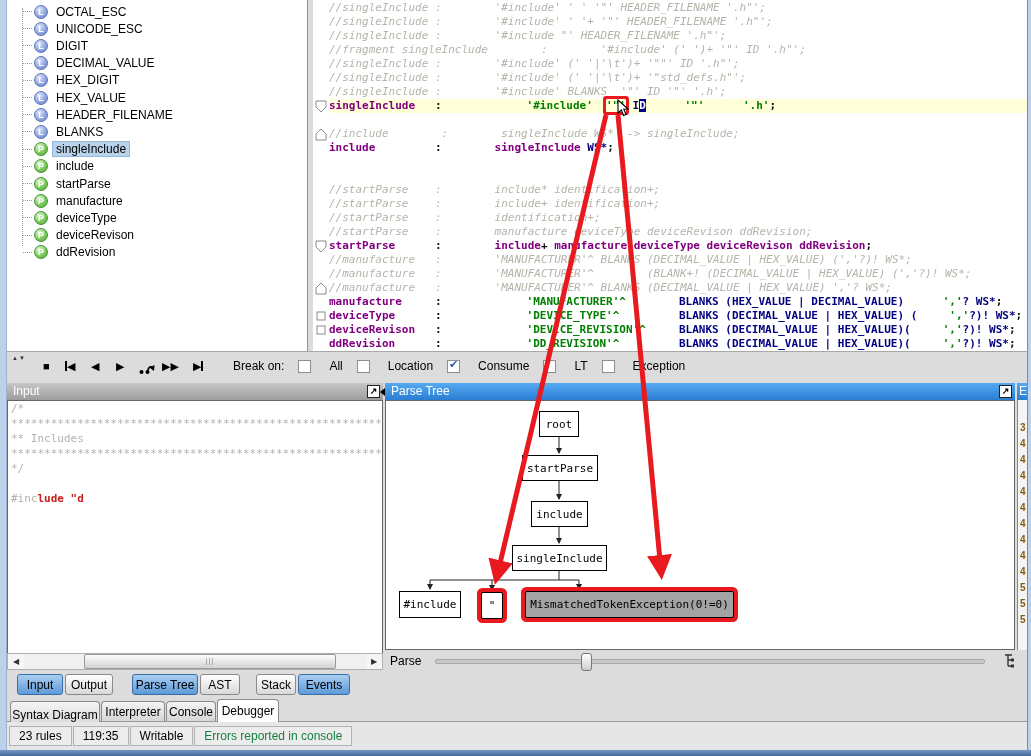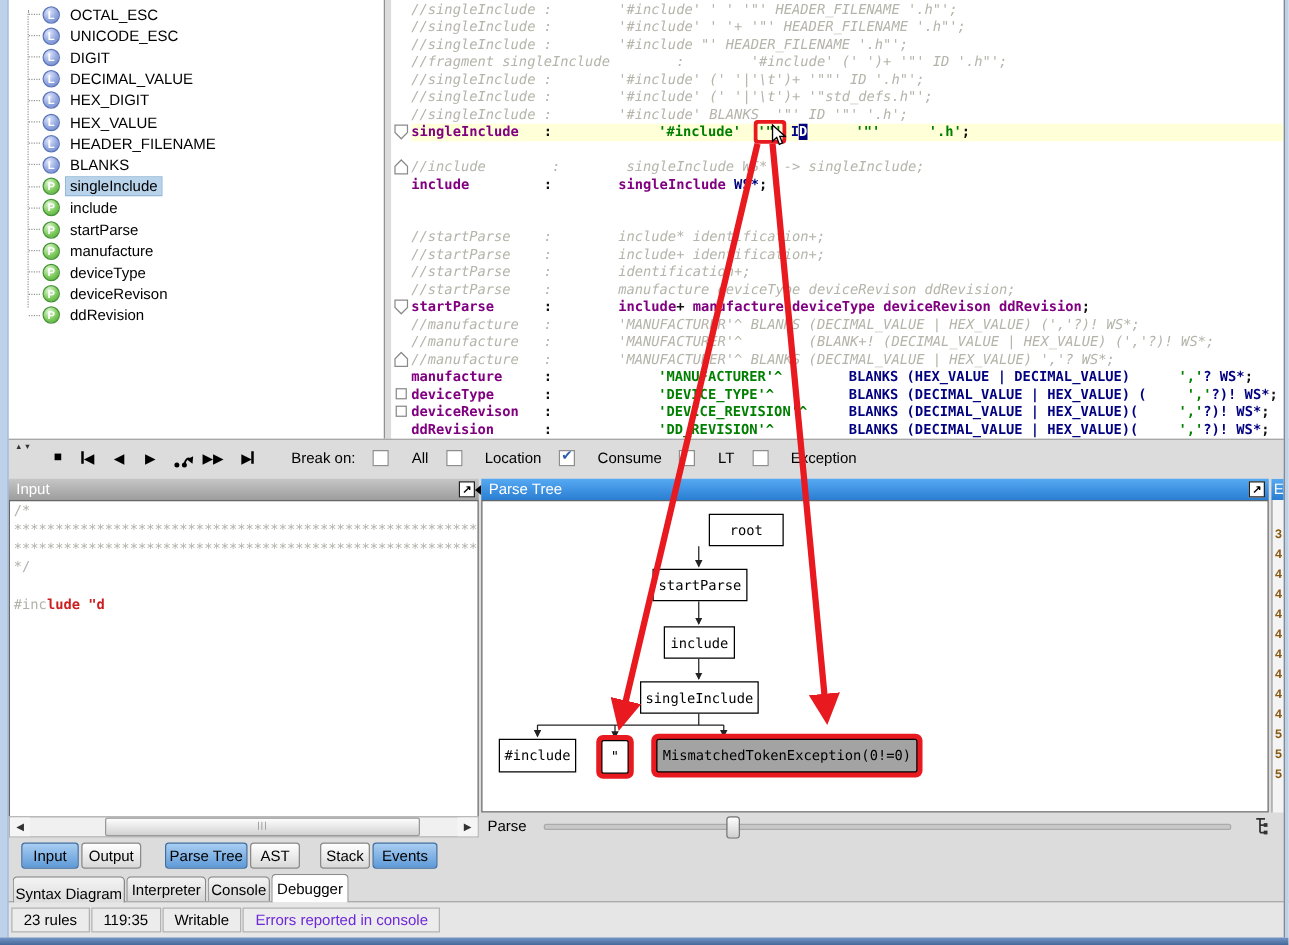--- a/index.html
+++ b/index.html
@@ -91,21 +91,21 @@
   #tab-row{position:absolute;left:7px;top:698px;width:1024px;height:24px;background:#dcdcdc;}
   #tab-row .baseline{position:absolute;left:0;top:23px;width:1024px;height:1px;background:#999;}
   .tab{position:absolute;border:1px solid #8a8a8a;border-bottom:none;border-radius:4px 4px 0 0;background:linear-gradient(#f4f4f4,#d6d6d6);
        font-size:12px;color:#000;display:flex;align-items:center;justify-content:center;box-sizing:border-box;}
   .tab.on{background:#fff;z-index:2;}
 
   
   #status-bar{position:absolute;left:7px;top:722px;width:1024px;height:28px;background:#e6e6e6;display:flex;align-items:center;padding-left:2px;}
   .st-cell{height:20px;border:1px solid #b2b2b2;background:#ececec;display:flex;align-items:center;justify-content:center;
            font-size:12px;color:#000;margin-right:1px;padding:0 9px;box-sizing:border-box;white-space:nowrap;}
-  .st-cell.err{color:#6d28d9;}
+  .st-cell.err{color:#15803d;}
 
   #overlay{position:absolute;left:0;top:0;pointer-events:none;z-index:50;}
   #mouse-cursor{position:absolute;left:617px;top:99px;z-index:60;pointer-events:none;}
 </style>
 </head>
 <body>
 
 <div id="stage">
   <div class="win-left"></div>
 
@@ -284,20 +284,21 @@
   </div>
 
   <div id="input-panel">
     <div class="panel-header hdr-gray" style="left:0;top:0;width:376px;">
       <span>Input</span>
       <span class="detach" style="right:3px;">↗</span>
     </div>
     <div id="input-body">
         <div class="i-line"><span class="seg-d">/*</span></div>
         <div class="i-line"><span class="seg-d">************************************************************************</span></div>
+        <div class="i-line"><span class="seg-d">** Includes</span></div>
         <div class="i-line"><span class="seg-d">************************************************************************</span></div>
         <div class="i-line"><span class="seg-d">*/</span></div>
         <div class="i-line">&nbsp;</div>
         <div class="i-line"><span class="seg-d">#inc</span><span class="seg-e">lude "d</span></div>
       </div>
     <div id="input-hscroll">
       <span class="sc-btn">◀</span>
       <span class="sc-thumb">|||</span>
       <span class="sc-btn" style="margin-left:auto">▶</span>
     </div>
@@ -321,21 +322,21 @@
             <line x1="173" y1="80" x2="173" y2="98" stroke="#222" stroke-width="1" marker-end="url(#blkarr)"></line>
             <line x1="173" y1="126" x2="173" y2="142" stroke="#222" stroke-width="1" marker-end="url(#blkarr)"></line>
             <line x1="173" y1="170" x2="173" y2="179" stroke="#222" stroke-width="1"></line>
             <line x1="44" y1="179" x2="193" y2="179" stroke="#222" stroke-width="1"></line>
             <line x1="44" y1="179" x2="44" y2="188" stroke="#222" stroke-width="1" marker-end="url(#blkarr)"></line>
             <line x1="106" y1="179" x2="106" y2="189" stroke="#222" stroke-width="1" marker-end="url(#blkarr)"></line>
             <line x1="193" y1="179" x2="193" y2="188" stroke="#222" stroke-width="1" marker-end="url(#blkarr)"></line>
           </g>
       </svg>
       <div id="ptree-nodes">
-          <div class="pt-node" style="left: 153px; top: 10px; width: 60px; height: 26px; margin-left: 28px;">root</div>
+          <div class="pt-node" style="left: 153px; top: 10px; width: 40px; height: 26px;">root</div>
           <div class="pt-node" style="left: 136px; top: 54px; width: 76px; height: 26px;">startParse</div>
           <div class="pt-node" style="left: 145px; top: 100px; width: 57px; height: 26px;">include</div>
           <div class="pt-node" style="left: 126px; top: 144px; width: 95px; height: 26px;">singleInclude</div>
           <div class="pt-node" style="left: 13px; top: 190px; width: 62px; height: 27px;">#include</div>
           <div class="pt-node ring" style="left: 95px; top: 191px; width: 22px; height: 27px;">"</div>
           <div class="pt-node blue ring" style="left: 139px; top: 190px; width: 209px; height: 27px;">MismatchedTokenException(0!=0)</div>
         </div>
     </div>
     <div id="zoom-row">
       <span style="margin-left:5px">Parse</span>

